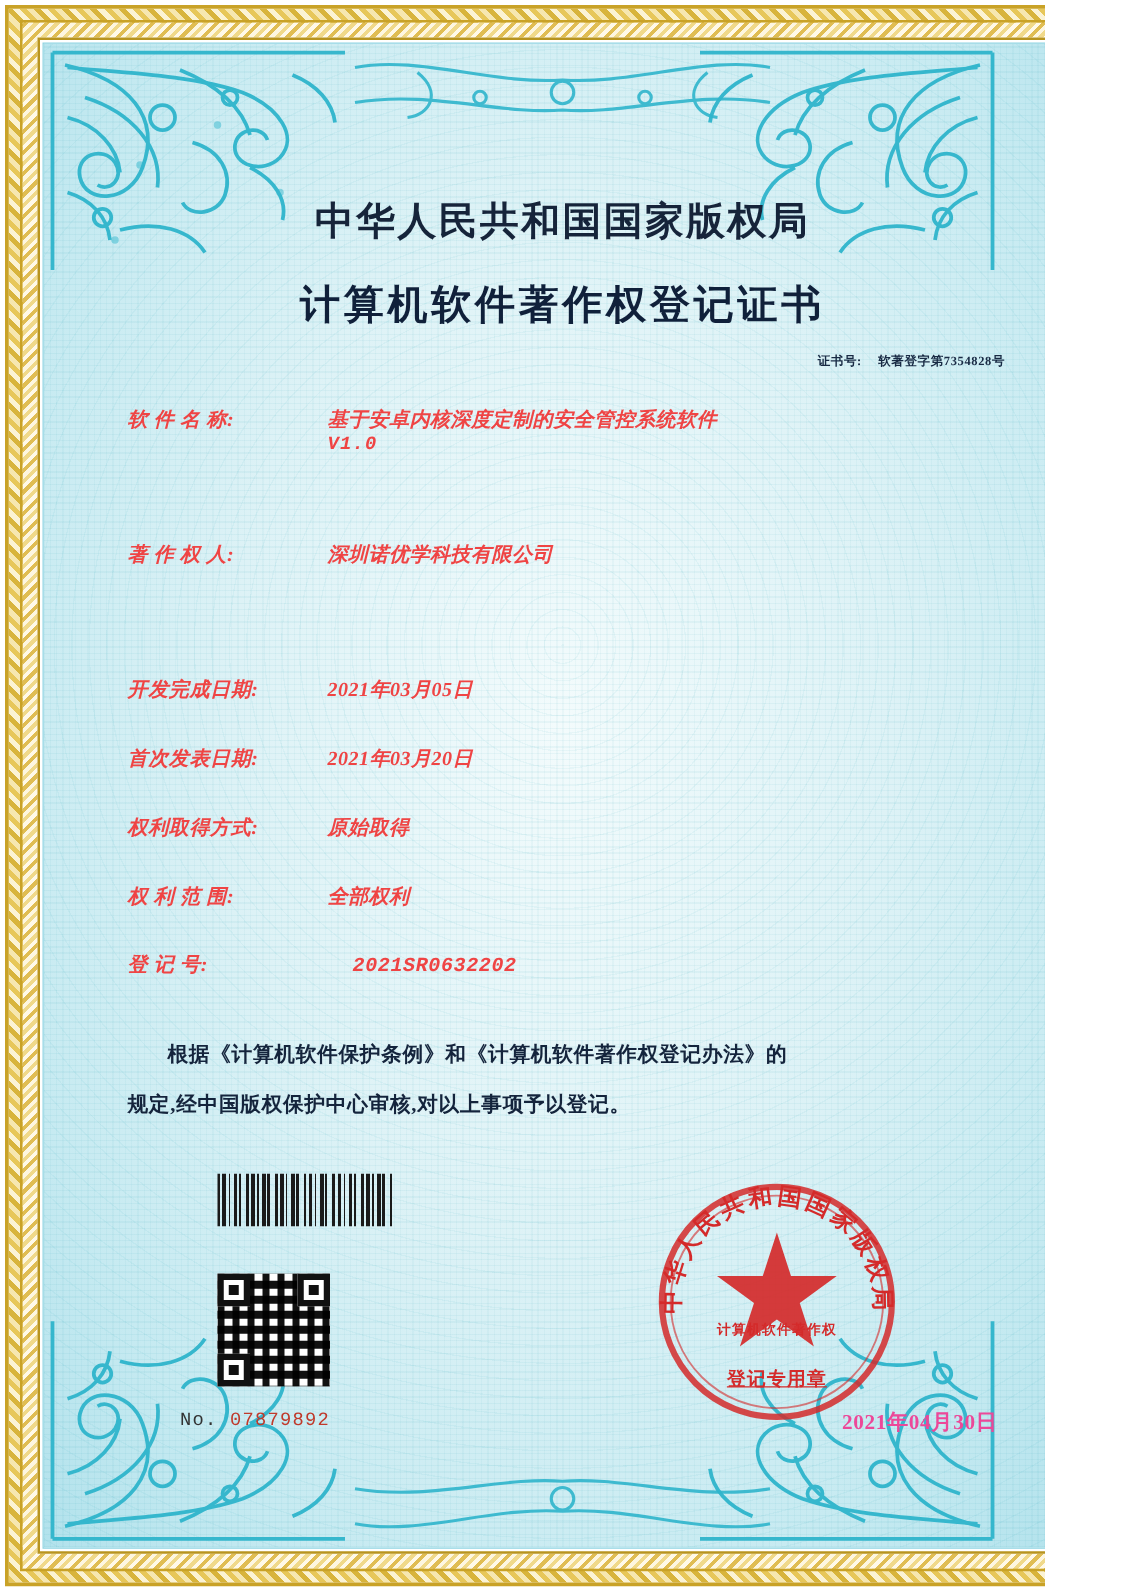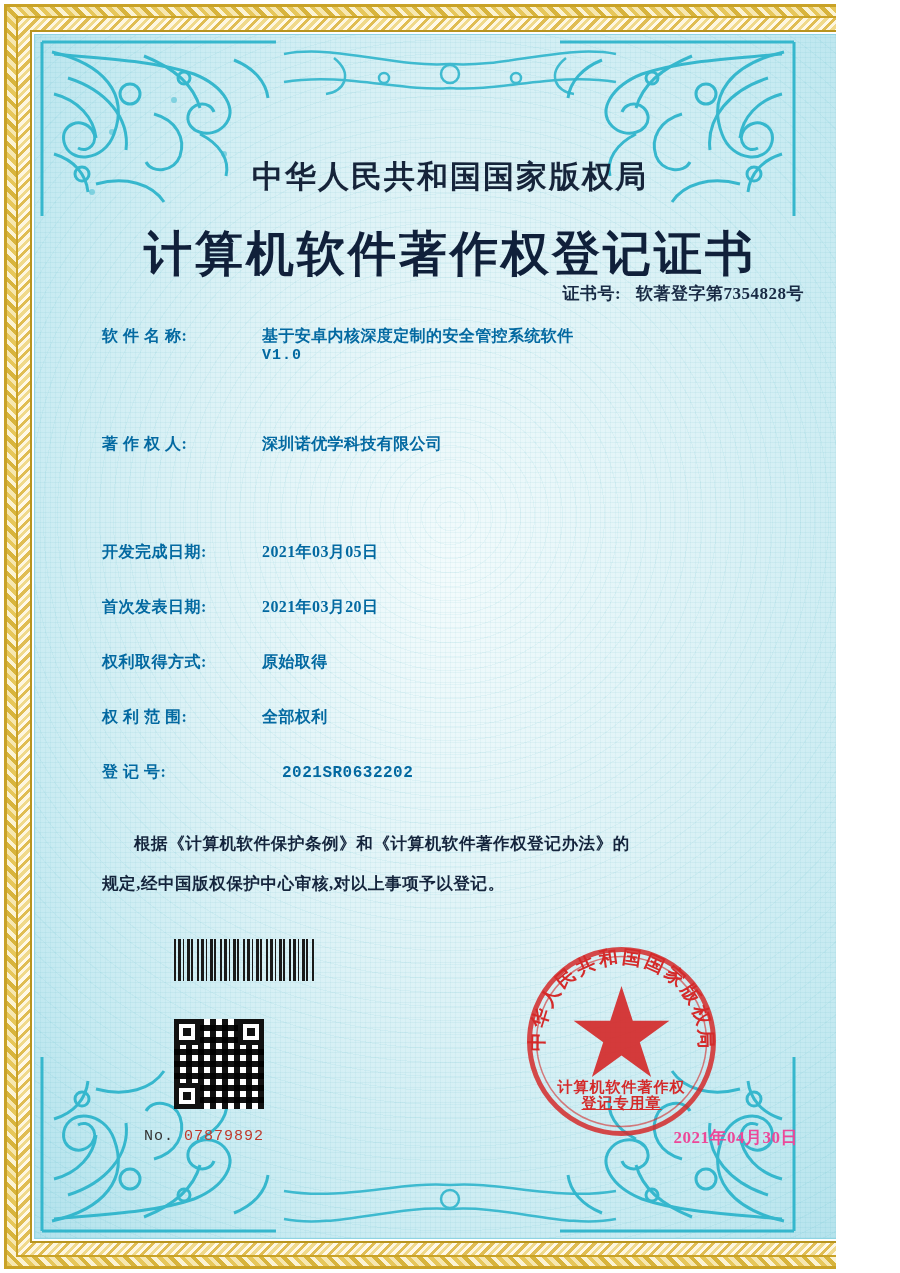--- a/index.html
+++ b/index.html
@@ -120,42 +120,43 @@
     font-weight: bold;
     letter-spacing: 2px;
     color: #16243a;
   }
   .title-main {
     position: absolute;
     left: 0; right: 0;
     top: 188px;
     text-align: center;
     font-family: "Liberation Serif", "DejaVu Serif", serif;
-    font-size: 48px;
+    font-size: 32px;
     font-weight: bold;
     letter-spacing: 3px;
     color: #10203a;
   }
   .cert-no-row {
     position: absolute;
     right: 62px;
     top: 248px;
-    font-size: 17px;
+    font-size: 10px;
     font-weight: bold;
     color: #182a44;
     letter-spacing: 0.5px;
   }
   .cert-no-row .lbl { margin-right: 10px; }
 
   .field {
     position: absolute;
     left: 68px;
     font-size: 16px;
-    color: #0369a1;
+    color: #ef4444;
     white-space: nowrap;
+    font-style: italic;
   }
   .field .lbl {
     display: inline-block;
     width: 160px;
     font-weight: bold;
     letter-spacing: 0.5px;
   }
   .field .val {
     font-weight: bold;
     letter-spacing: 0.4px;
@@ -244,21 +245,21 @@
     pointer-events: none;
   }
   .seal-text-top, .seal-text-mid, .seal-text-bot {
     position: absolute;
     left: 0; right: 0;
     text-align: center;
     color: #d42a2a;
     font-weight: bold;
     font-family: "Liberation Serif", serif;
   }
-  .seal-text-mid { top: 144px; font-size: 15px; letter-spacing: 1px; }
+  .seal-text-mid { top: 122px; font-size: 11px; letter-spacing: 1px; }
   .seal-text-bot { top: 160px; font-size: 15px; letter-spacing: 1px; text-decoration: underline; }
 
   .serial {
     position: absolute;
     left: 110px;
     top: 1094px;
     font-family: "Liberation Mono", "DejaVu Sans Mono", monospace;
     font-size: 15px;
     color: #333;
     letter-spacing: 1px;

